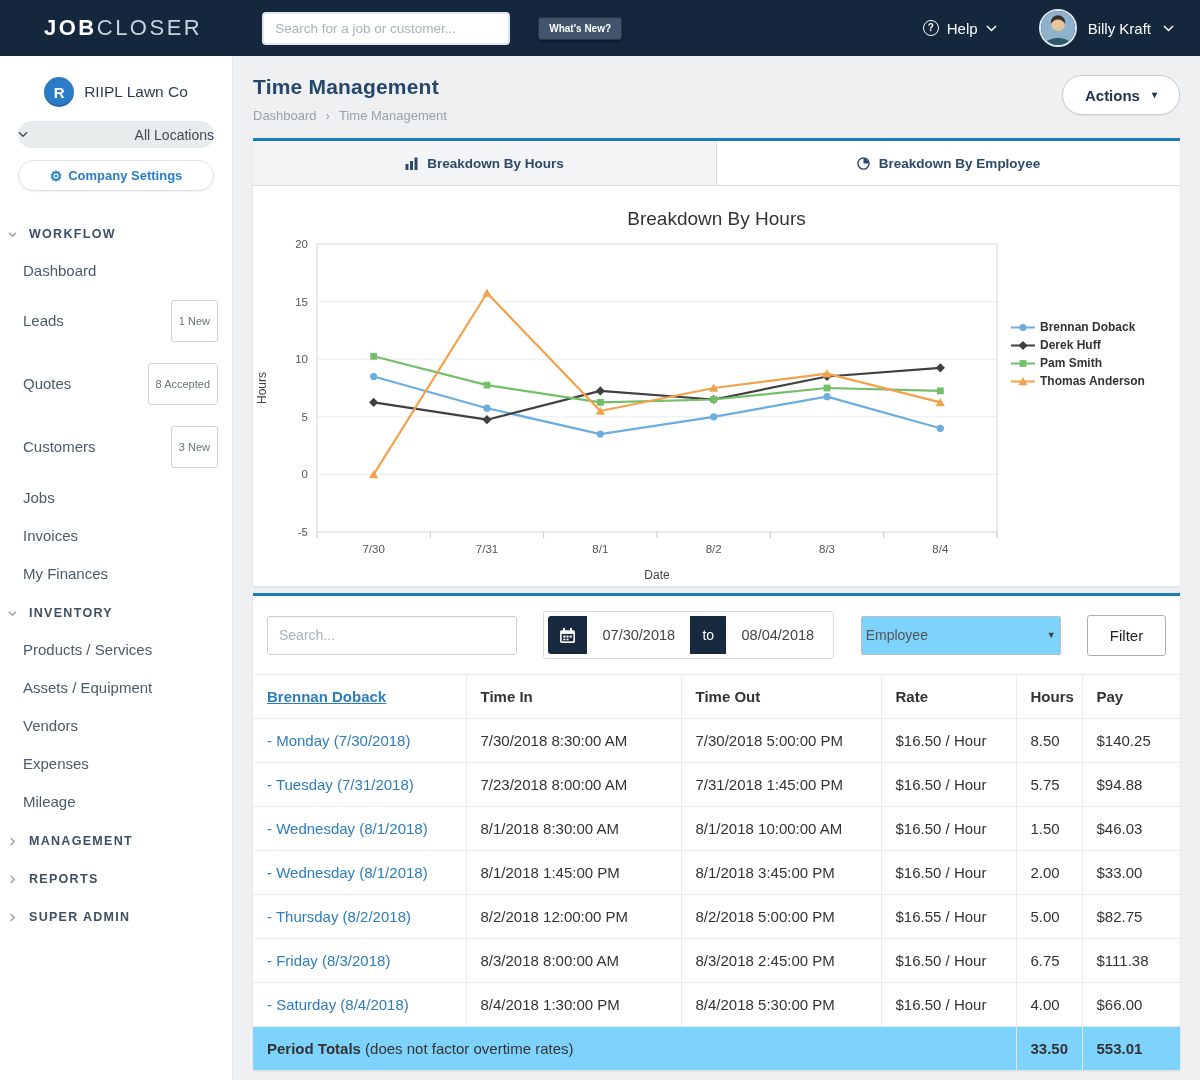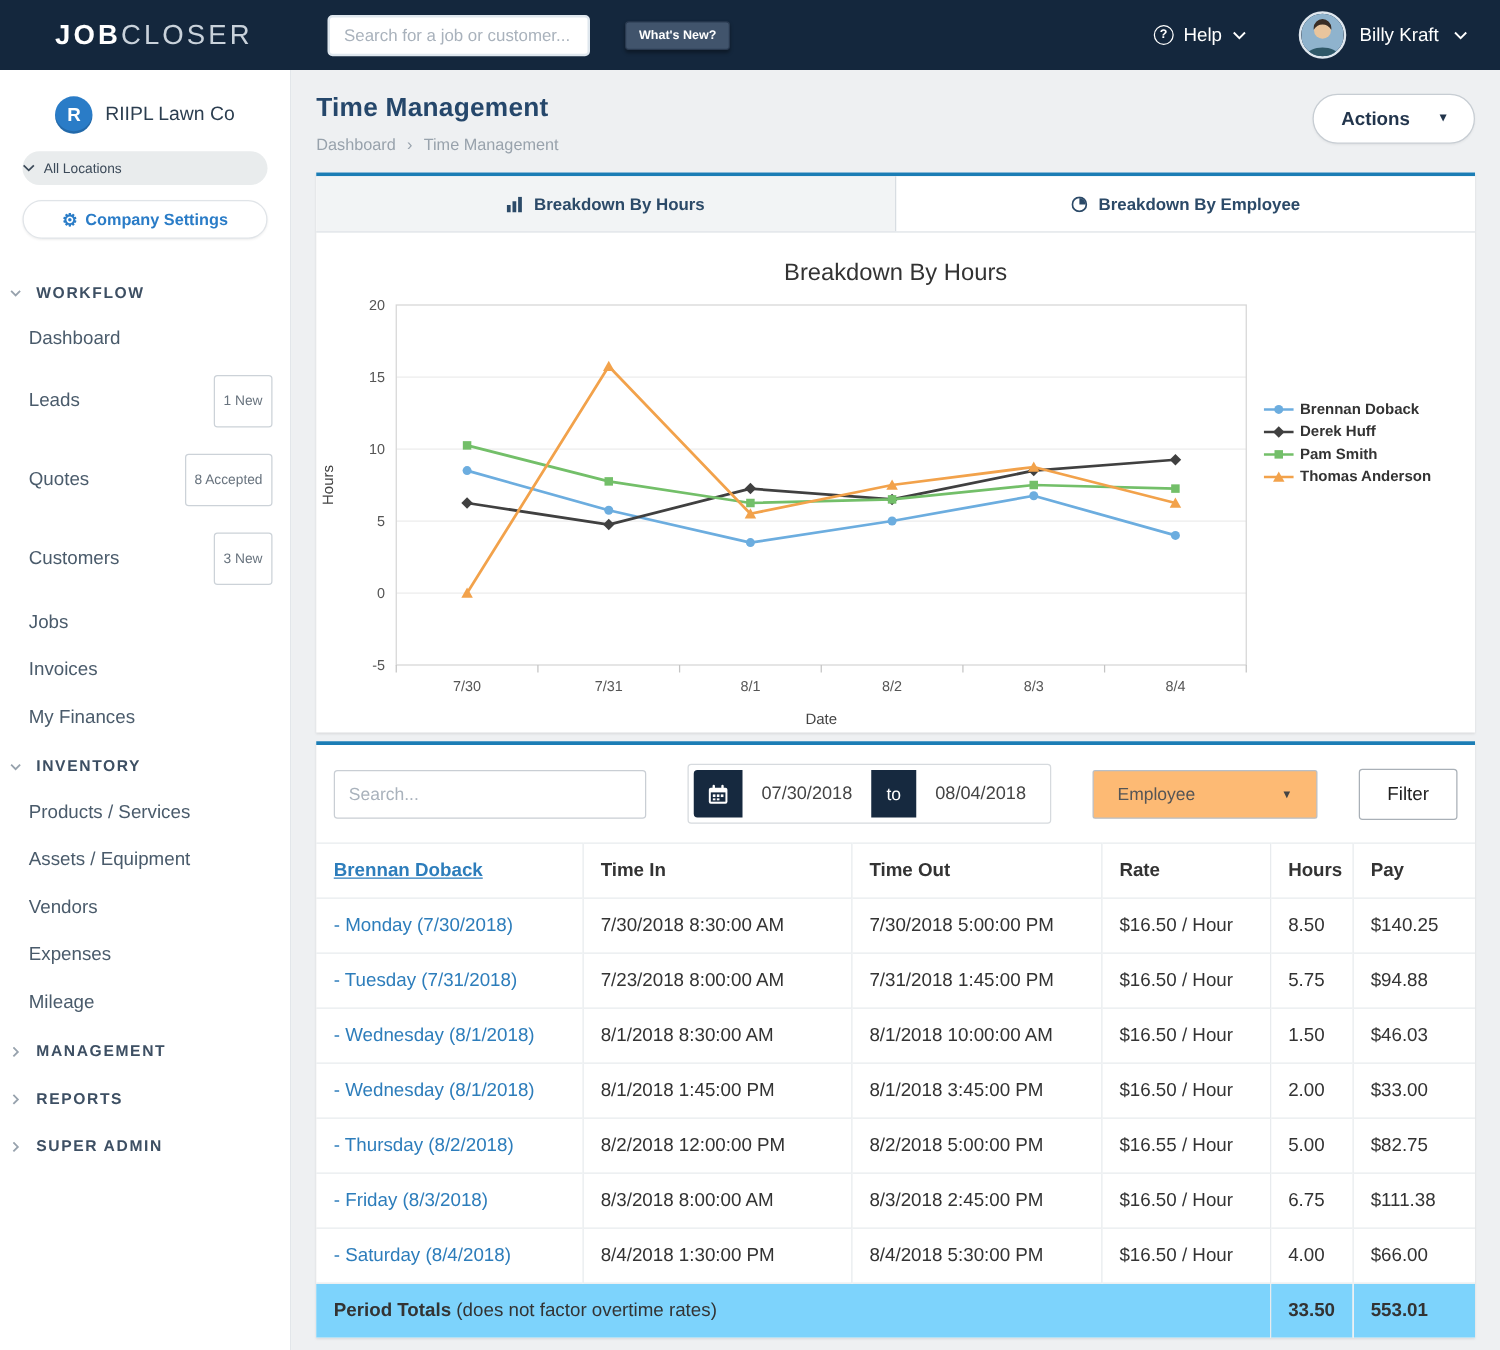--- a/index.html
+++ b/index.html
@@ -5,53 +5,53 @@
 *{margin:0;padding:0;box-sizing:border-box}
 html,body{width:1200px;height:1080px;overflow:hidden}
 body{font-family:"Liberation Sans",sans-serif;background:#eef0f2;color:#333;font-size:14px}
 button,input{font-family:inherit}
 
 
 .topbar{height:56px;background:#14273d;display:flex;align-items:center;padding:0 26px}
 .logo{font-size:22px;letter-spacing:2.5px;color:#fff;margin-left:18px;white-space:nowrap;cursor:pointer}
 .logo .b{font-weight:700}
 .logo .l{font-weight:300;color:#c9d2db}
-.top-search{margin-left:60px;width:210px;height:33px;border-radius:4px;border:2px solid #dfe7ee;padding:0 11px;font-size:13.5px;color:#333;outline:none;background:#fff}
+.top-search{margin-left:60px;width:248px;height:33px;border-radius:4px;border:2px solid #dfe7ee;padding:0 11px;font-size:13.5px;color:#333;outline:none;background:#fff}
 .top-search::placeholder{color:#a9b2bc}
 .whatsnew{margin-left:28px;background:#41546c;border:1px solid #2a3a50;color:#fff;font-size:10px;font-weight:700;padding:5px 10px;border-radius:3px;cursor:pointer;box-shadow:0 2px 3px rgba(0,0,0,.35)}
 .top-right{margin-left:auto;display:flex;align-items:center;color:#fff}
 .help{display:flex;align-items:center;gap:8px;font-size:15px;margin-right:42px;cursor:pointer}
 .qmark{width:16px;height:16px;border:1.5px solid #fff;border-radius:50%;display:flex;align-items:center;justify-content:center;font-size:10px;font-weight:700;line-height:1}
 .chev-svg{display:block}
 .avatar{width:38px;height:38px;border-radius:50%;overflow:hidden;border:2px solid #dfe7ee;margin-right:11px;flex:none;cursor:pointer}
 .avatar svg{display:block;width:100%;height:100%}
 .username{font-size:15px;margin-right:12px;cursor:pointer}
 
 
 .layout{display:flex;height:1024px}
 .sidebar{width:233px;background:#fff;border-right:1px solid #e2e6ea;padding-top:15px;flex:none}
 .company{display:flex;align-items:center;justify-content:center;gap:10px;padding:6px 10px 12px}
 .rlogo{width:30px;height:30px;border-radius:50%;background:#2a7cc7;color:#fff;font-weight:700;font-size:15px;display:flex;align-items:center;justify-content:center;box-shadow:inset 0 -2px 0 rgba(0,0,0,.15)}
 .company-name{font-size:15.5px;color:#2c3e50}
-.loc-pill{margin:2px 18px 0;height:27px;background:#e9eced;border-radius:14px;display:flex;align-items:center;justify-content:flex-start;gap:7px;font-size:11px;color:#3c4a59;cursor:pointer}
+.loc-pill{margin:2px 18px 0;height:27px;background:#e9eced;border-radius:14px;display:flex;align-items:center;justify-content:space-between;gap:7px;font-size:14px;color:#3c4a59;cursor:pointer}
 .settings-btn{margin:12px 18px 0;height:31px;background:#fff;border:1px solid #e0e4e8;border-radius:16px;display:flex;align-items:center;justify-content:center;gap:6px;font-size:13px;font-weight:700;color:#2a7cc7;cursor:pointer;box-shadow:0 1px 2px rgba(0,0,0,.07)}
 .gear{font-size:14px;line-height:1}
 .sidenav{margin-top:24px}
 .side-section{display:flex;align-items:center;gap:12px;padding:12px 16px 10px 8px;font-size:12.5px;font-weight:700;letter-spacing:1.3px;color:#3d4f63;cursor:pointer;margin-top:2px}
 .side-section .chev{color:#97a2ad;display:flex}
 .side-item{display:flex;justify-content:space-between;align-items:center;padding:10.5px 14px 10.5px 23px;font-size:15px;color:#4a5b6b;cursor:pointer}
 .badge{font-size:11px;color:#68737e;border:1px solid #ccd2d8;border-radius:3px;padding:14px 7px;background:#fff;white-space:nowrap}
 
 
 .main{flex:1;padding:19px 20px 0;overflow:hidden}
 .page-head{display:flex;justify-content:space-between;align-items:flex-start;margin-bottom:15px}
 .page-title{font-size:21px;font-weight:700;color:#25476b;letter-spacing:.2px}
 .breadcrumb{margin-top:9px;font-size:13px;color:#98a2ac;display:flex;gap:9px;align-items:center}
 .breadcrumb a{color:#98a2ac;text-decoration:none}
-.actions-btn{display:flex;align-items:center;gap:24px;background:#fff;border:1px solid #c7cdd3;border-radius:21px;padding:0 22px;height:40px;font-size:15px;font-weight:600;color:#22354c;cursor:pointer;box-shadow:0 1px 2px rgba(0,0,0,.06)}
+.actions-btn{display:flex;align-items:center;gap:12px;background:#fff;border:1px solid #c7cdd3;border-radius:21px;padding:0 22px;height:40px;font-size:15px;font-weight:600;color:#22354c;cursor:pointer;box-shadow:0 1px 2px rgba(0,0,0,.06)}
 .caret{font-size:10px;line-height:1}
 
 .card{background:#fff;border-top:3px solid #1b7db5;box-shadow:0 1px 2px rgba(0,0,0,.09)}
 .chart-card{margin-bottom:7px}
 .tabs{display:flex;border-bottom:1px solid #d8dde2;height:45px}
 .tab{flex:1;display:flex;align-items:center;justify-content:center;gap:9px;font-size:13.5px;font-weight:700;color:#2c4a68;cursor:pointer;background:#fff}
 .tab.active{background:#f2f4f5}
 .tab+.tab{border-left:1px solid #d8dde2}
 .tab-icon{display:flex;color:#2c4a68}
 .chart-wrap{padding:6px 0 2px}
@@ -65,21 +65,21 @@
 .axis-label{font-size:12px;fill:#444}
 
 
 .filters{display:flex;align-items:center;justify-content:space-between;padding:15px 14px}
 .filter-search{width:250px;height:39px;border:1px solid #c9ced4;border-radius:3px;padding:0 11px;font-size:14px;outline:none;color:#333}
 .filter-search::placeholder{color:#a9b2bc}
 .date-group{display:flex;align-items:center;border:1px solid #d6dade;background:#fff;padding:4px;border-radius:3px}
 .cal-btn{width:39px;height:38px;background:#16293f;border:none;border-radius:3px 0 0 3px;display:flex;align-items:center;justify-content:center;cursor:pointer}
 .date-text{width:103px;text-align:center;font-size:14.5px;color:#444;line-height:38px}
 .to-btn{width:36px;height:38px;background:#16293f;color:#fff;border:none;font-size:14px;cursor:pointer}
-.select-box{width:180px;height:39px;border:1px solid #b9bfc6;border-radius:2px;display:flex;align-items:center;justify-content:space-between;padding:0 19px;font-size:14px;color:#555;cursor:pointer;background:#fdba74}
+.select-box{width:200px;height:39px;border:1px solid #b9bfc6;border-radius:2px;display:flex;align-items:center;justify-content:space-between;padding:0 4px;font-size:14px;color:#555;cursor:pointer;background:#7dd3fc}
 .select-caret{font-size:9px;color:#444}
 .filter-btn{width:79px;height:41px;background:#fff;border:1px solid #a9b0b7;border-radius:3px;font-size:15px;color:#222;cursor:pointer}
 
 
 .time-table{width:100%;border-collapse:collapse;border-top:1px solid #e2e6ea;table-layout:fixed}
 .time-table th,.time-table td{border-top:1px solid #e8ebee;padding:13px 14px;font-size:15px;text-align:left;font-weight:400;color:#333;overflow:hidden;white-space:nowrap}
 .time-table th{font-weight:700}
 .time-table td+td,.time-table th+th{border-left:1px solid #e8ebee}
 .emp-link{color:#2d7dbb;text-decoration:underline;font-weight:700}
 .day-link{color:#2d7dbb;text-decoration:none}

